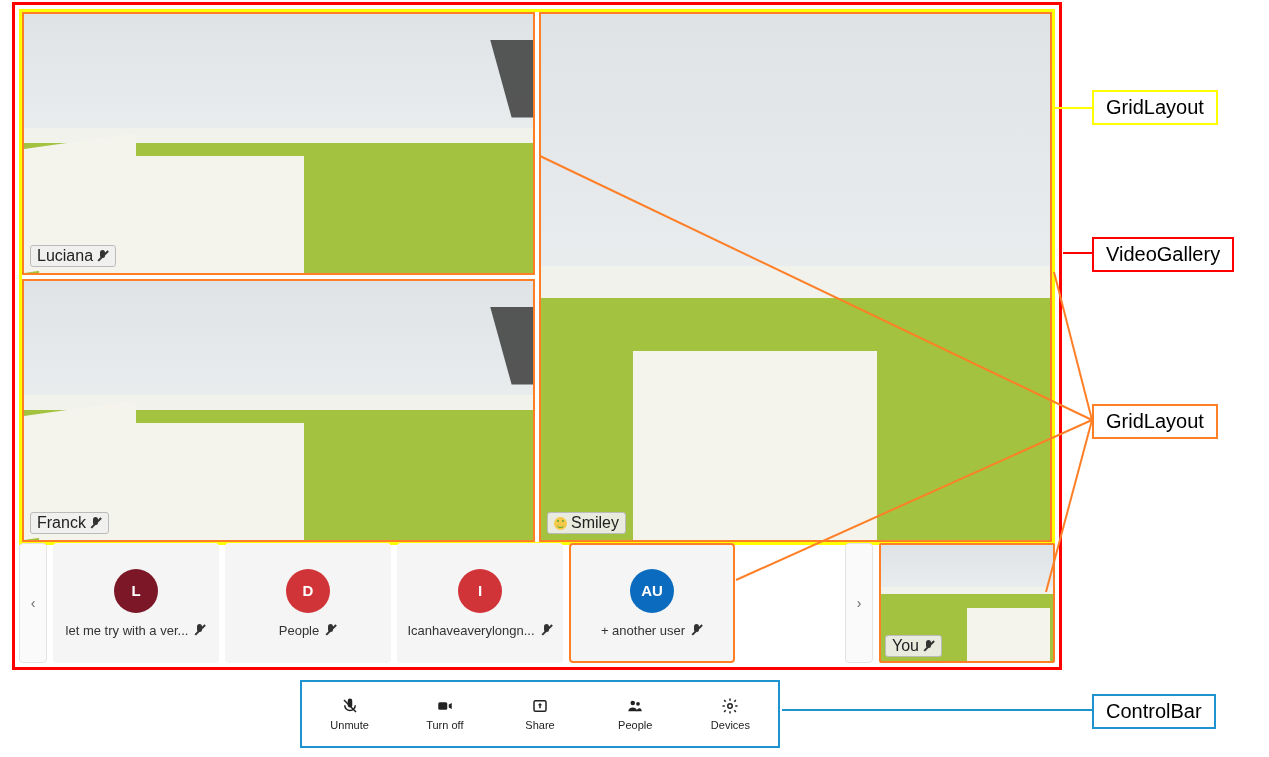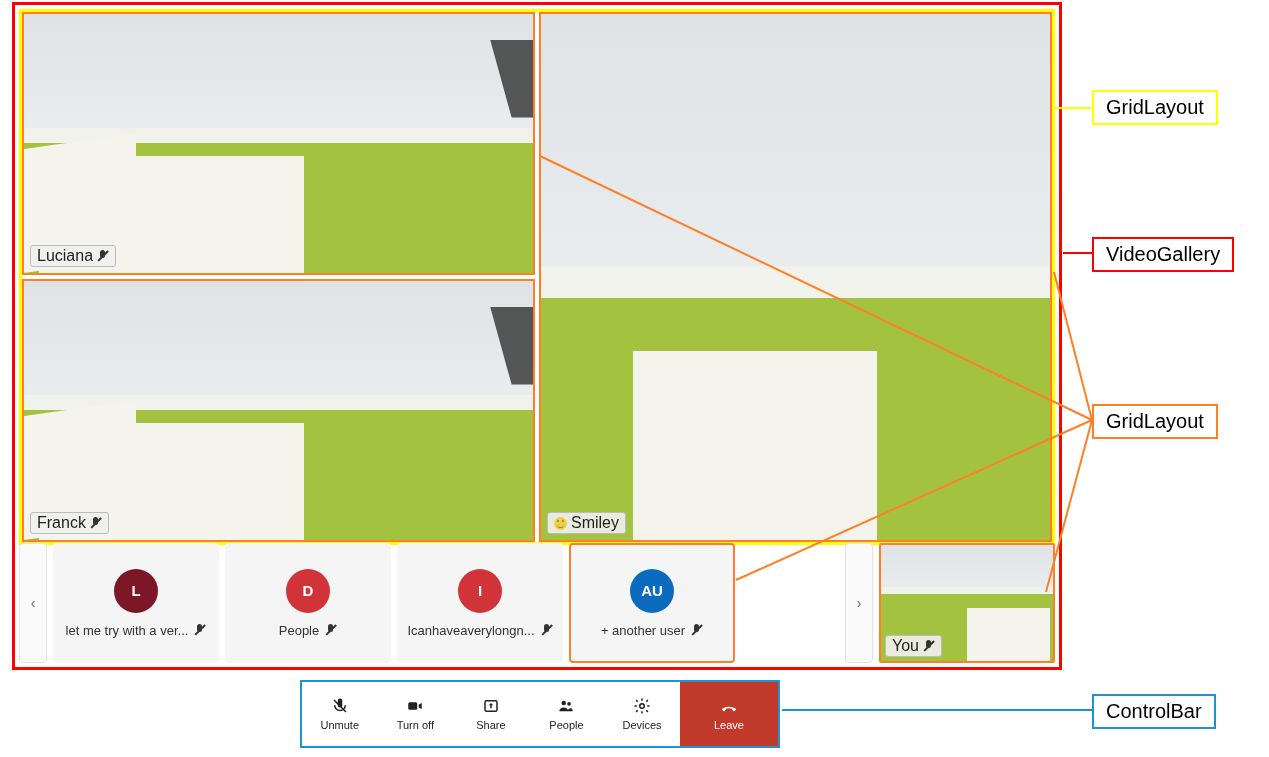--- a/index.html
+++ b/index.html
@@ -290,28 +290,20 @@
   </div>
   <div class="ctrl-btn">
     <span class="ctrl-icon">
         <svg viewBox="0 0 24 24">
           <circle cx="12" cy="12" r="3" fill="none" stroke="currentColor" stroke-width="2"></circle>
           <path d="M12 2v3M12 19v3M4.2 4.2l2.1 2.1M17.7 17.7l2.1 2.1M2 12h3M19 12h3M4.2 19.8l2.1-2.1M17.7 6.3l2.1-2.1" stroke="currentColor" stroke-width="2"></path>
         </svg>
       </span>
     <span>Devices</span>
   </div>
-  <div class="ctrl-btn leave">
-    <span class="ctrl-icon">
-        <svg viewBox="0 0 24 24">
-          <path d="M21 15.5c-1.4-1.1-5-2.5-9-2.5s-7.6 1.4-9 2.5c-.6.5-.6 1.4 0 1.9l1.8 1.4c.5.4 1.2.3 1.6-.2l1.3-1.6c.3-.4.3-.9 0-1.3 1.3-.4 2.8-.7 4.3-.7s3 .3 4.3.7c-.3.4-.3.9 0 1.3l1.3 1.6c.4.5 1.1.6 1.6.2l1.8-1.4c.6-.5.6-1.4 0-1.9z"></path>
-        </svg>
-      </span>
-    <span>Leave</span>
-  </div>
 </div>
 
 <div class="annotation yellow" style="left:1092px;top:90px">
   <span>GridLayout</span>
 </div>
 <div class="annotation red" style="left:1092px;top:237px">
   <span>VideoGallery</span>
 </div>
 <div class="annotation orange" style="left:1092px;top:404px">
   <span>GridLayout</span>

